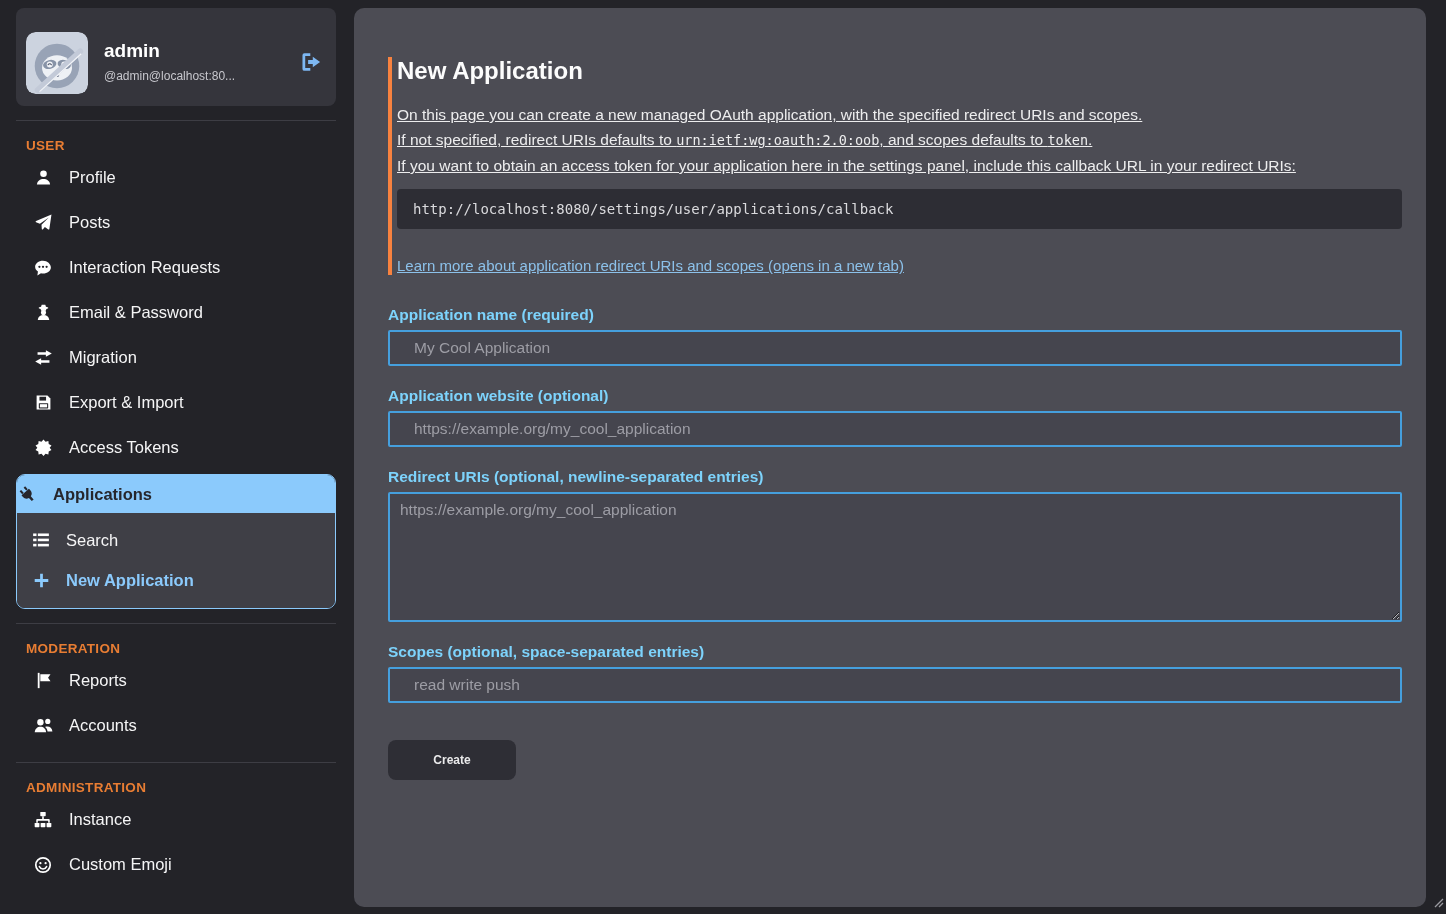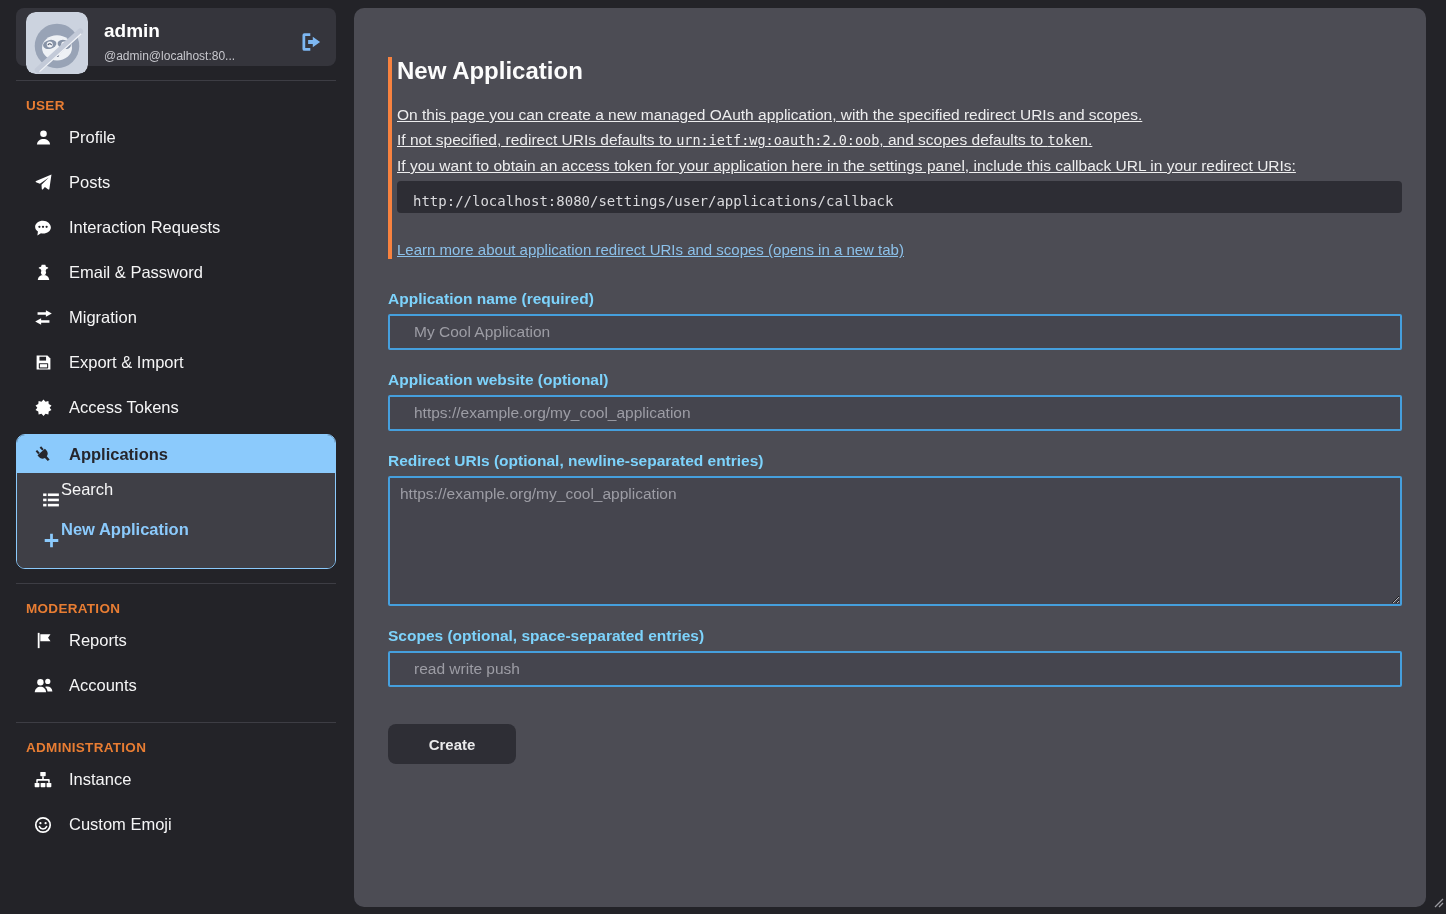--- a/index.html
+++ b/index.html
@@ -15,21 +15,21 @@
   body{
     width:1446px;height:914px;overflow:hidden;
     background:#232328;
     font-family:"Liberation Sans","DejaVu Sans",sans-serif;
     display:flex;position:relative;
   }
   
   .sidebar{flex:0 0 354px;width:354px;padding:8px 18px 0 16px;overflow:hidden;}
   .user-card{
     display:flex;align-items:center;gap:16px;background:#35353c;
-    border-radius:8px;padding:22px 14px 10px 10px;height:58px;
+    border-radius:8px;padding:22px 14px 10px 10px;height:98px;
   }
   .avatar{width:62px;height:62px;flex:0 0 62px;border-radius:9px;overflow:hidden;}
   .user-names{flex:1;min-width:0;}
   .username{font-weight:bold;font-size:19px;color:#ffffff;line-height:26px;}
   .handle{font-size:12px;color:#c7c7cd;line-height:24px;white-space:nowrap;overflow:hidden;}
   .logout-btn{background:none;border:none;padding:0;cursor:pointer;color:var(--logout-blue);display:flex;}
   .divider{border:none;border-top:1px solid #3d3d44;margin:14px 0 0 0;}
   .section-header{
     color:var(--accent-orange);font-weight:bold;font-size:13.5px;
     margin:17px 0 2px 10px;letter-spacing:.3px;
@@ -40,61 +40,61 @@
   }
   .nav-item .icon,.nav-group-header .icon,.nav-sub-item .icon{
     width:20px;display:flex;justify-content:center;align-items:center;flex:0 0 20px;
   }
   .nav-group{
     border:1px solid var(--highlight-blue);border-radius:9px;overflow:hidden;
     margin:4px 0 6px 0;
   }
   .nav-group-header{
     background:var(--highlight-blue);color:#26262c;font-weight:bold;
-    height:38px;display:flex;align-items:center;gap:16px;padding-left:16px;
+    height:38px;display:flex;align-items:center;gap:16px;
     font-size:16.5px;cursor:pointer;
   }
   .nav-sub{background:#3f3f46;padding:7px 0 8px 0;}
   .nav-sub-item{
-    display:flex;height:40px;padding-left:24px;
+    display:flex;align-items:center;gap:15px;height:40px;padding-left:14px;
     color:#f5f5f6;font-size:16.5px;cursor:pointer;
   }
   .nav-sub-item.active{color:var(--highlight-blue);font-weight:bold;}
   
   .main{
     flex:1;margin:8px 20px 7px 0;background:#4c4c54;border-radius:10px;
     padding:49px 24px 0 34px;color:#ececec;overflow:hidden;position:relative;
   }
   .header-block{border-left:4px solid var(--border-orange);padding-left:5px;}
   .page-title{margin:0;font-size:24px;font-weight:bold;color:#fcfcfc;line-height:28px;}
   .intro{margin-top:17px;font-size:15.5px;line-height:25px;color:#ededee;text-decoration:underline;}
   .inline-code{font-family:"DejaVu Sans Mono","Liberation Mono",monospace;font-size:13.5px;}
   .code-block{
-    margin-top:3px;background:#2d2d34;border-radius:4px;padding:12px 16px;
+    margin-top:11px;background:#2d2d34;border-radius:4px;padding:12px 16px;
     font-family:"DejaVu Sans Mono","Liberation Mono",monospace;font-size:14px;
-    color:#dadadd;height:32px;white-space:nowrap;overflow:hidden;
+    color:#dadadd;height:40px;white-space:nowrap;overflow:hidden;
   }
   .learn-link{
     display:inline-block;margin-top:28px;color:var(--link-blue);
     font-size:15px;text-decoration:underline;cursor:pointer;
   }
   .app-form{margin-top:31px;}
   .field{margin-bottom:21px;}
   .field-label{display:block;font-weight:bold;font-size:15.5px;color:#7dd3fc;margin-bottom:6px;}
   .text-input,.text-area{
     width:100%;background:#45454e;border:2px solid var(--input-border-blue);
     border-radius:2px;color:#e8e8e8;padding:7px 10px;font-size:15.5px;
     font-family:"Liberation Sans","DejaVu Sans",sans-serif;display:block;
   }
   .text-input{height:36px;padding-left:24px;}
   .text-area{height:130px;resize:vertical;}
   .text-input::placeholder,.text-area::placeholder{color:#9d9da5;opacity:1;}
   .create-btn{
     margin-top:16px;background:#2e2e35;color:#eaeaeb;font-weight:bold;
-    font-size:15px;border:none;border-radius:8px;width:128px;height:40px;
+    font-size:12px;border:none;border-radius:8px;width:128px;height:40px;
     font-family:inherit;cursor:pointer;
   }
   .page-grip{position:absolute;right:2px;bottom:2px;color:#9a9aa0;cursor:nwse-resize;}
 </style>
 </head>
 <body>
 
 <nav class="sidebar">
 
   <div class="user-card">

